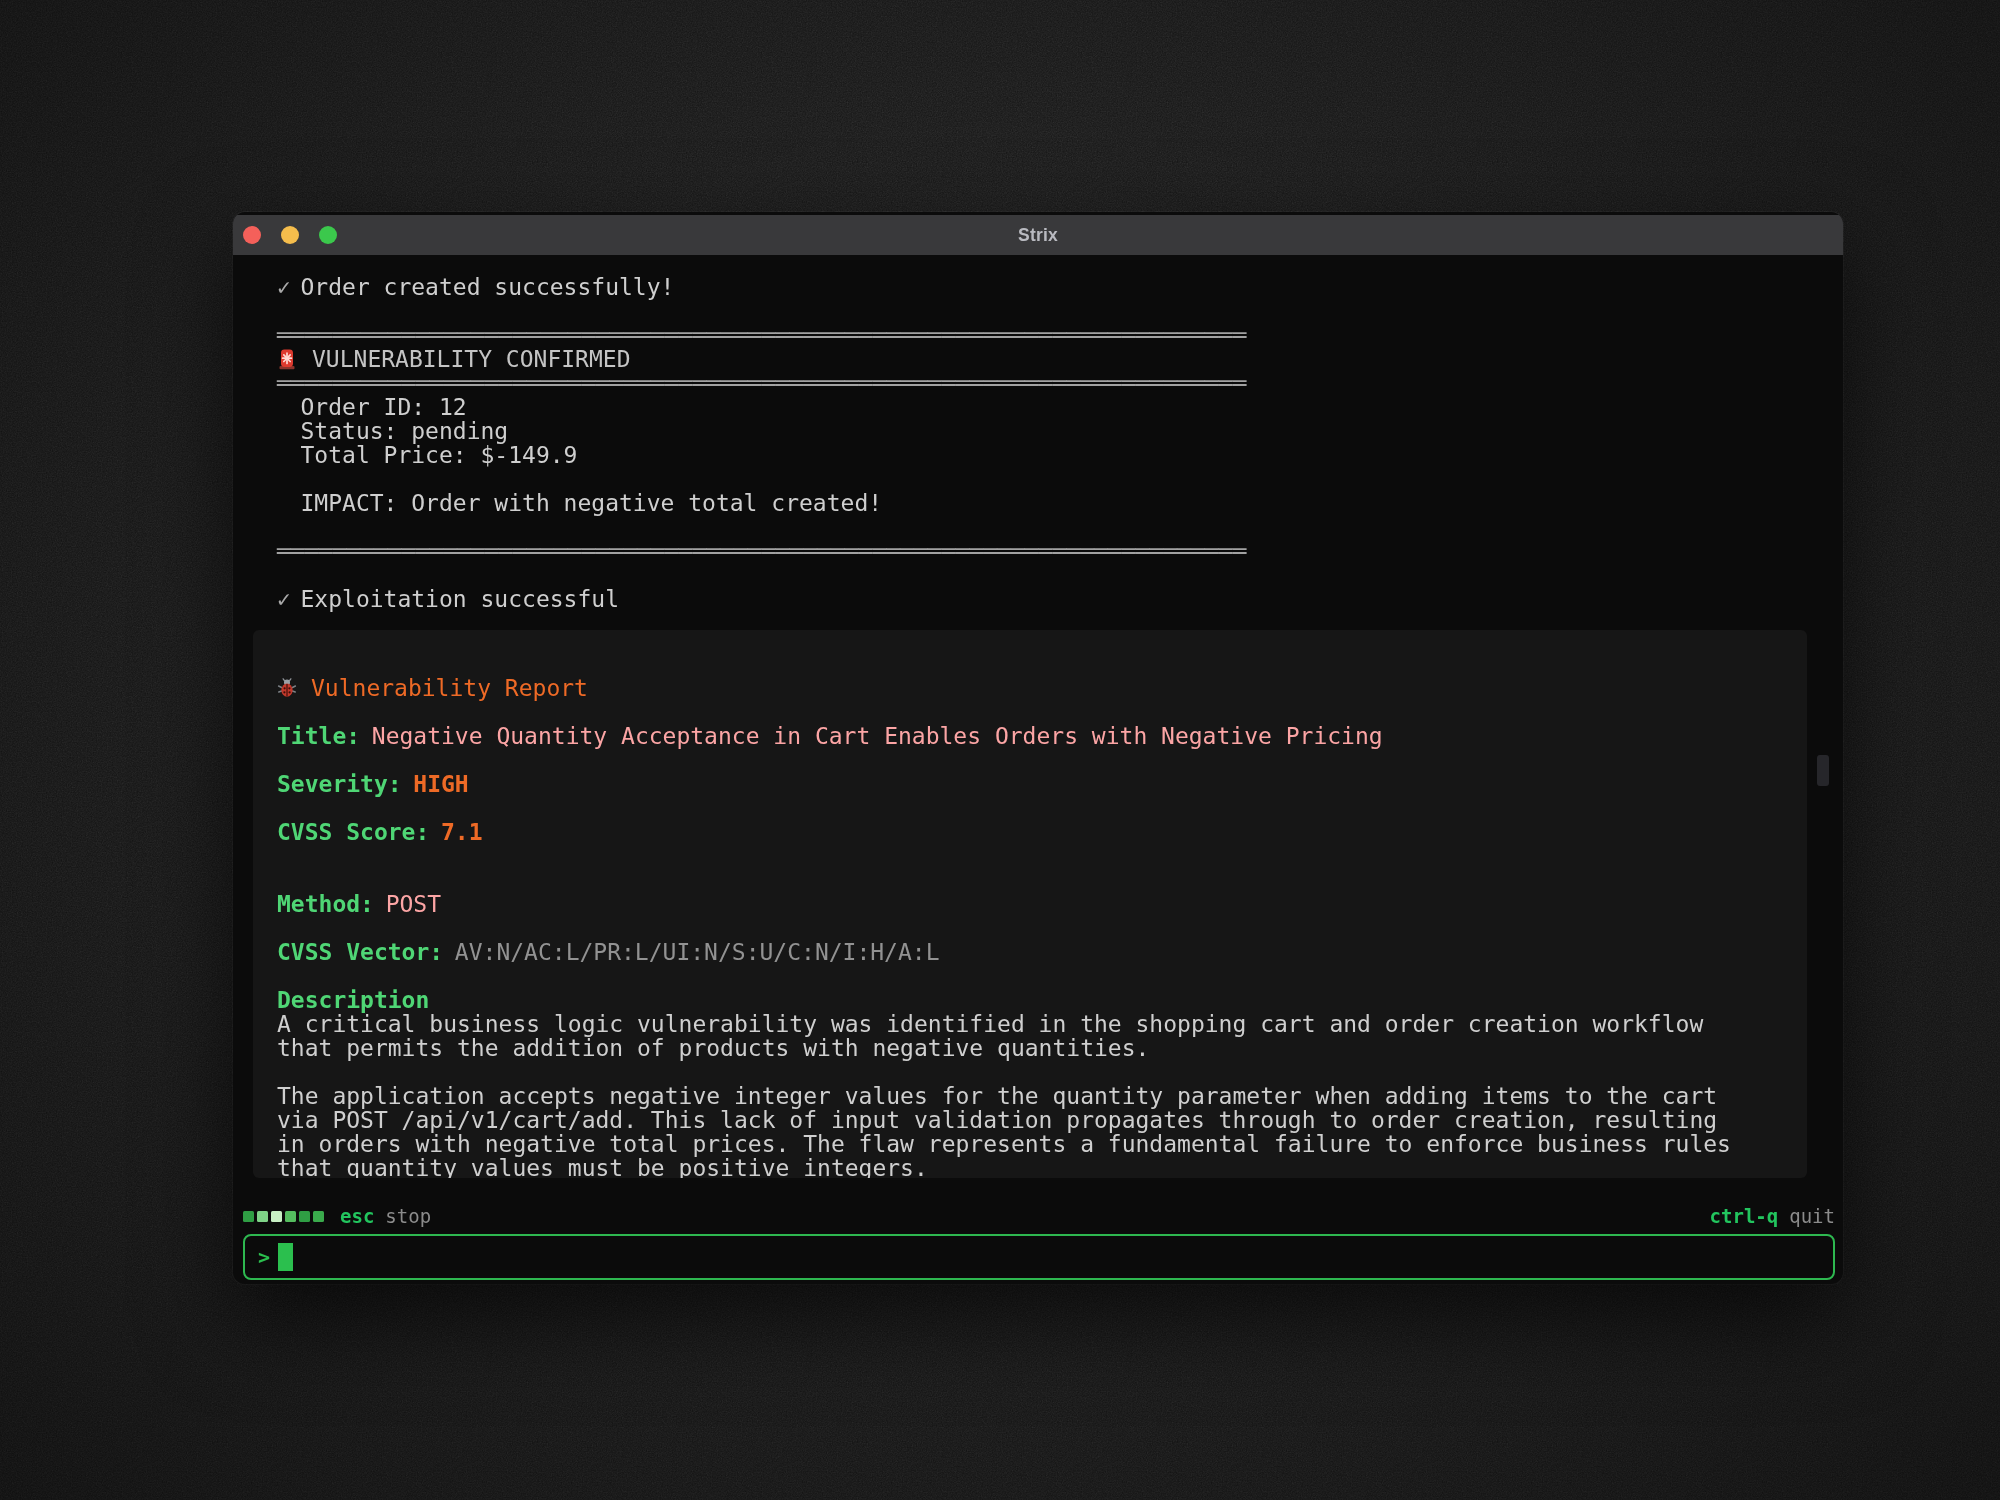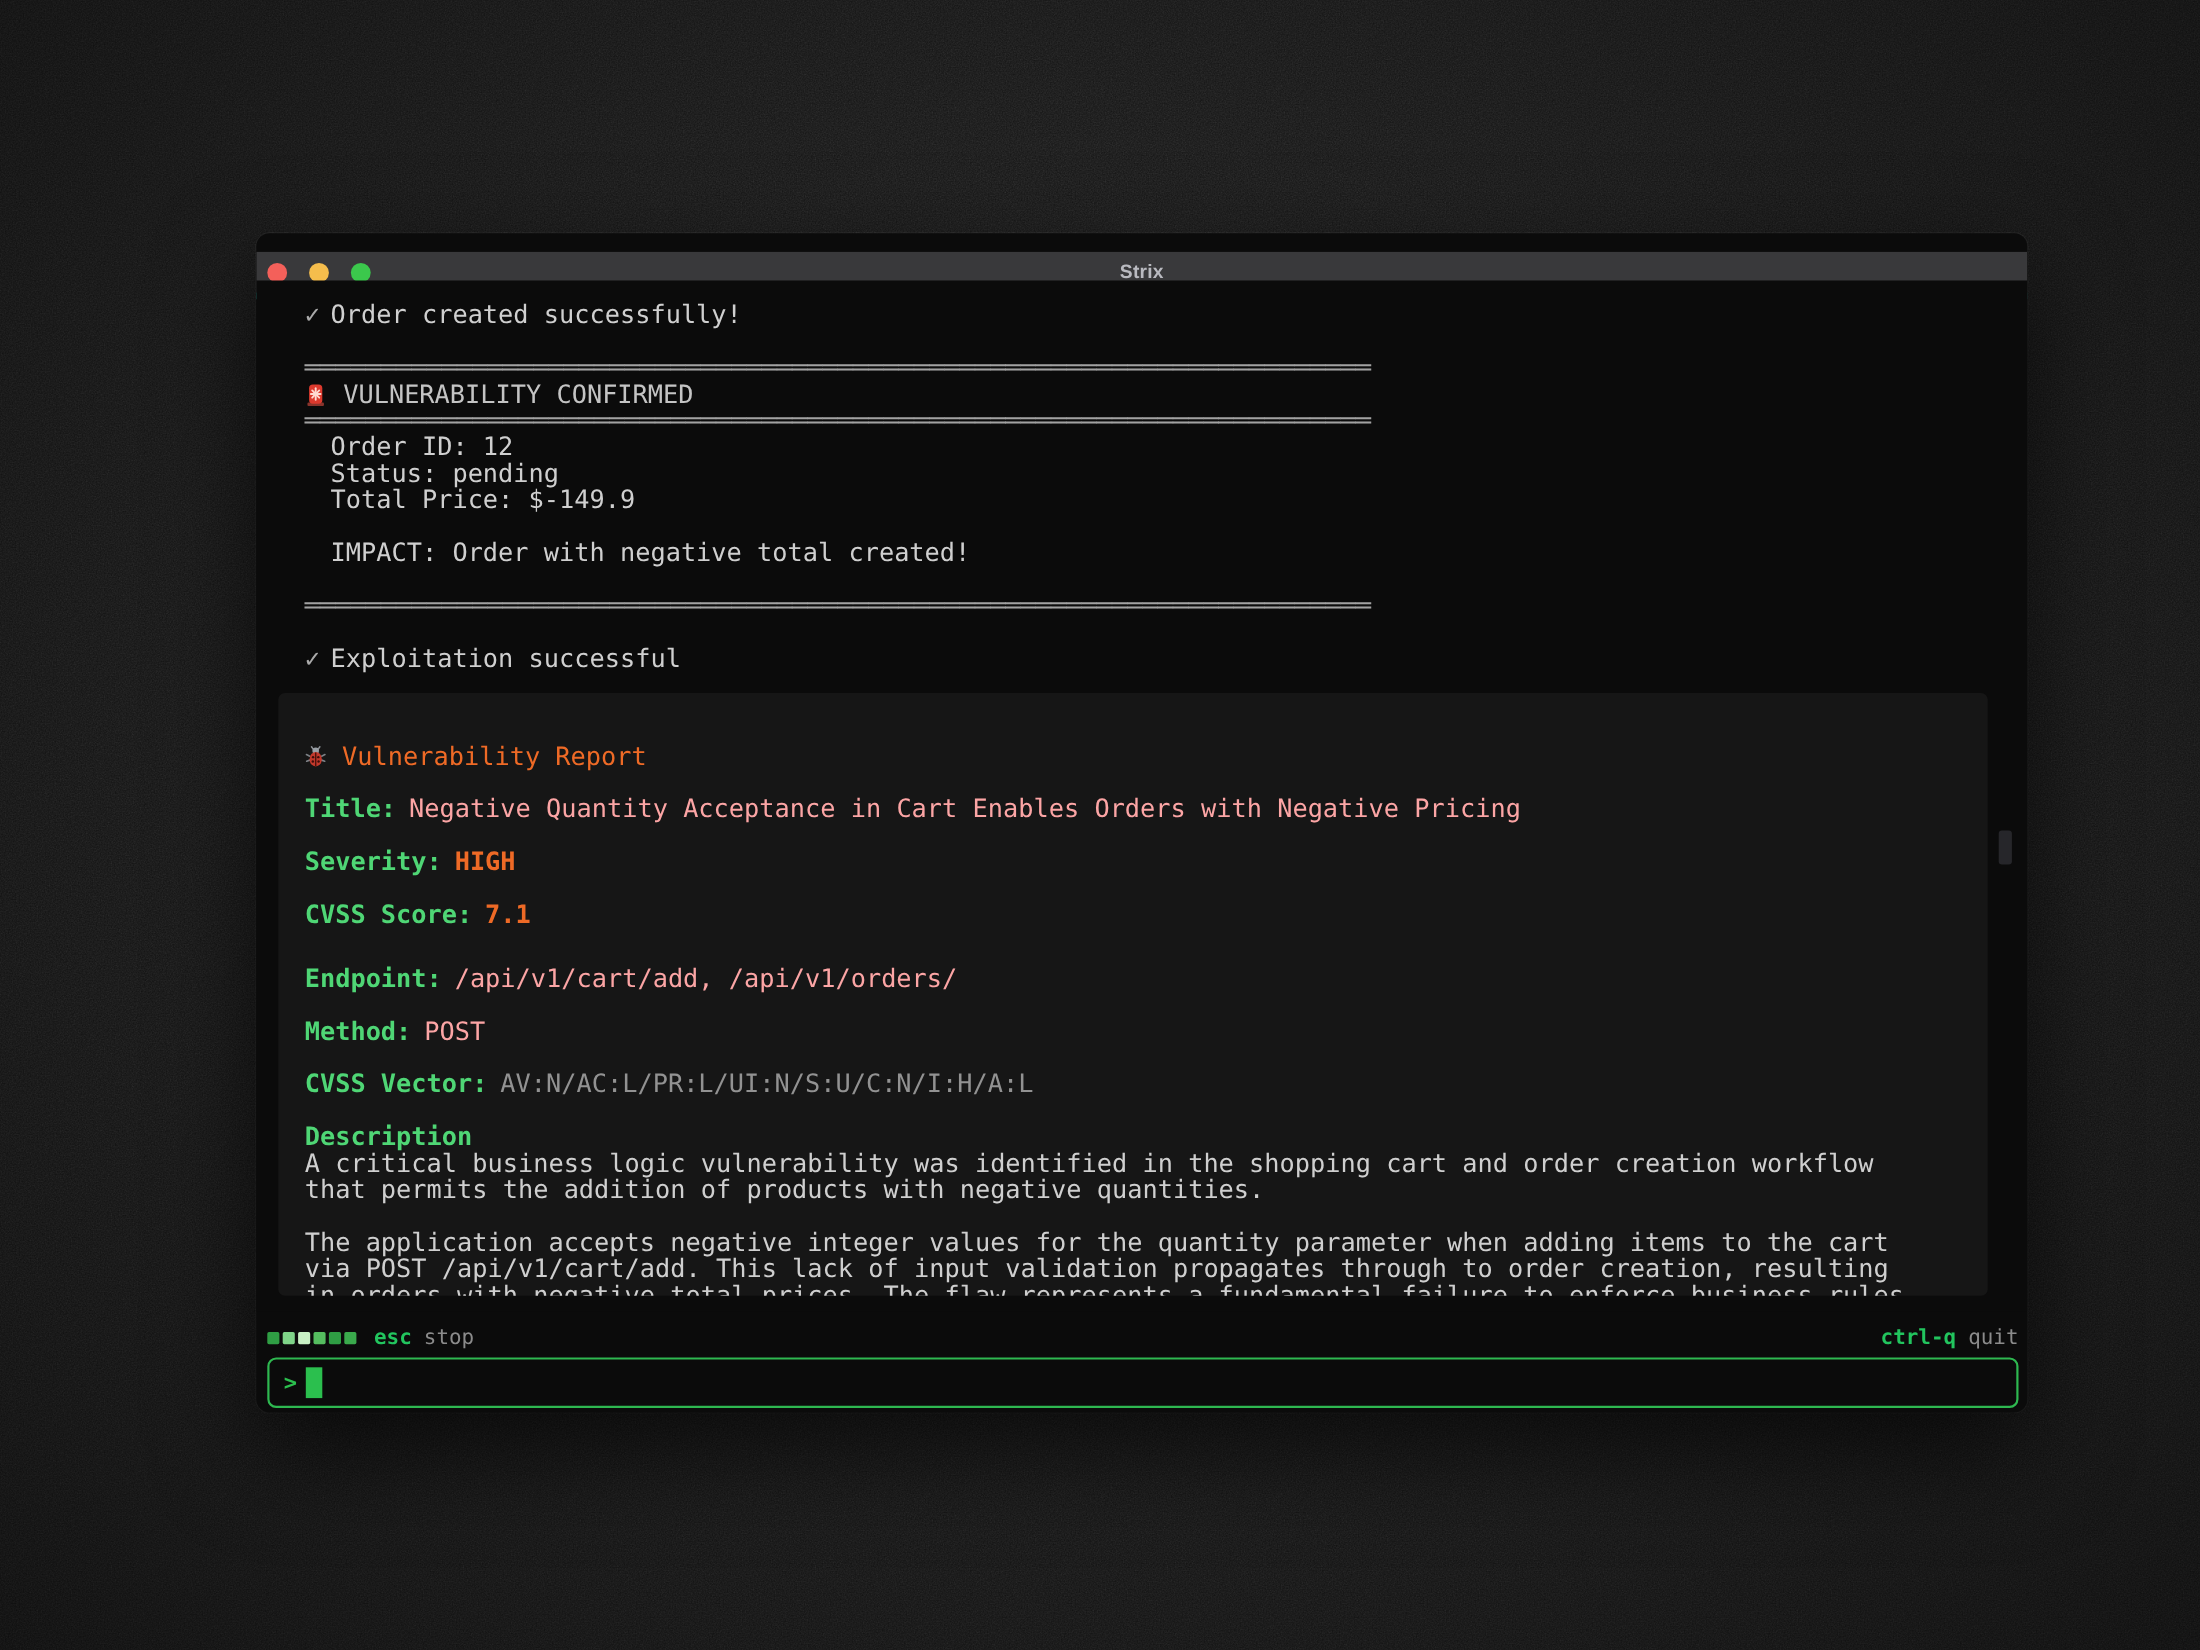--- a/index.html
+++ b/index.html
@@ -14,22 +14,22 @@
     background:radial-gradient(ellipse at 50% 45%, rgba(255,255,255,.035) 0%, rgba(0,0,0,0) 45%, rgba(0,0,0,.38) 100%);
     pointer-events:none; }
 
   
   .window {
     position:absolute; left:233px; top:212px; width:1610px; height:1072px;
     background:#0b0b0b; border-radius:12px; overflow:hidden;
     box-shadow:0 34px 90px rgba(0,0,0,.65), 0 0 0 1px rgba(255,255,255,.045);
   }
   .titlebar {
-    position:absolute; top:17px; left:0; right:0; height:43px;
-    background:var(--titlebar-bg,#39393b); border-bottom:6px solid #0f766e;
+    position:absolute; top:3px; left:0; right:0; height:43px;
+    background:var(--titlebar-bg,#39393b); border-bottom:3px solid #0f766e;
     display:flex; align-items:center;
   }
   .lights { display:flex; gap:20px; padding-left:10px; }
   .light { width:18px; height:18px; border-radius:50%; display:inline-block; }
   .light.red    { background:#f4605a; }
   .light.yellow { background:#f5bd4c; }
   .light.green  { background:#3bc84c; }
   .wtitle {
     position:absolute; left:0; right:0; text-align:center;
     font-family:"Liberation Sans","DejaVu Sans",sans-serif;
@@ -174,21 +174,20 @@
         </span>
         <span class="htxt">Vulnerability Report</span>
       </div>
       <div class="row"></div>
       <div class="row"><span class="k">Title:</span><span class="v">Negative Quantity Acceptance in Cart Enables Orders with Negative Pricing</span></div>
       <div class="row"></div>
       <div class="row"><span class="k">Severity:</span><span class="ov">HIGH</span></div>
       <div class="row"></div>
       <div class="row"><span class="k">CVSS Score:</span><span class="ov">7.1</span></div>
       <div class="row"></div>
-      <div class="row mt10"><span class="k">Endpoint:</span><span class="v">/api/v1/cart/add, /api/v1/orders/</span></div>
       <div class="row"></div>
       <div class="row"><span class="k">Method:</span><span class="v">POST</span></div>
       <div class="row"></div>
       <div class="row"><span class="k">CVSS Vector:</span><span class="muted-v">AV:N/AC:L/PR:L/UI:N/S:U/C:N/I:H/A:L</span></div>
       <div class="row"></div>
       <div class="row green-head">Description</div>
       <div class="desc">A critical business logic vulnerability was identified in the shopping cart and order creation workflow that permits the addition of products with negative quantities.</div>
       <div class="row"></div>
       <div class="desc">The application accepts negative integer values for the quantity parameter when adding items to the cart via POST /api/v1/cart/add. This lack of input validation propagates through to order creation, resulting in orders with negative total prices. The flaw represents a fundamental failure to enforce business rules that quantity values must be positive integers.</div>
     </div>

